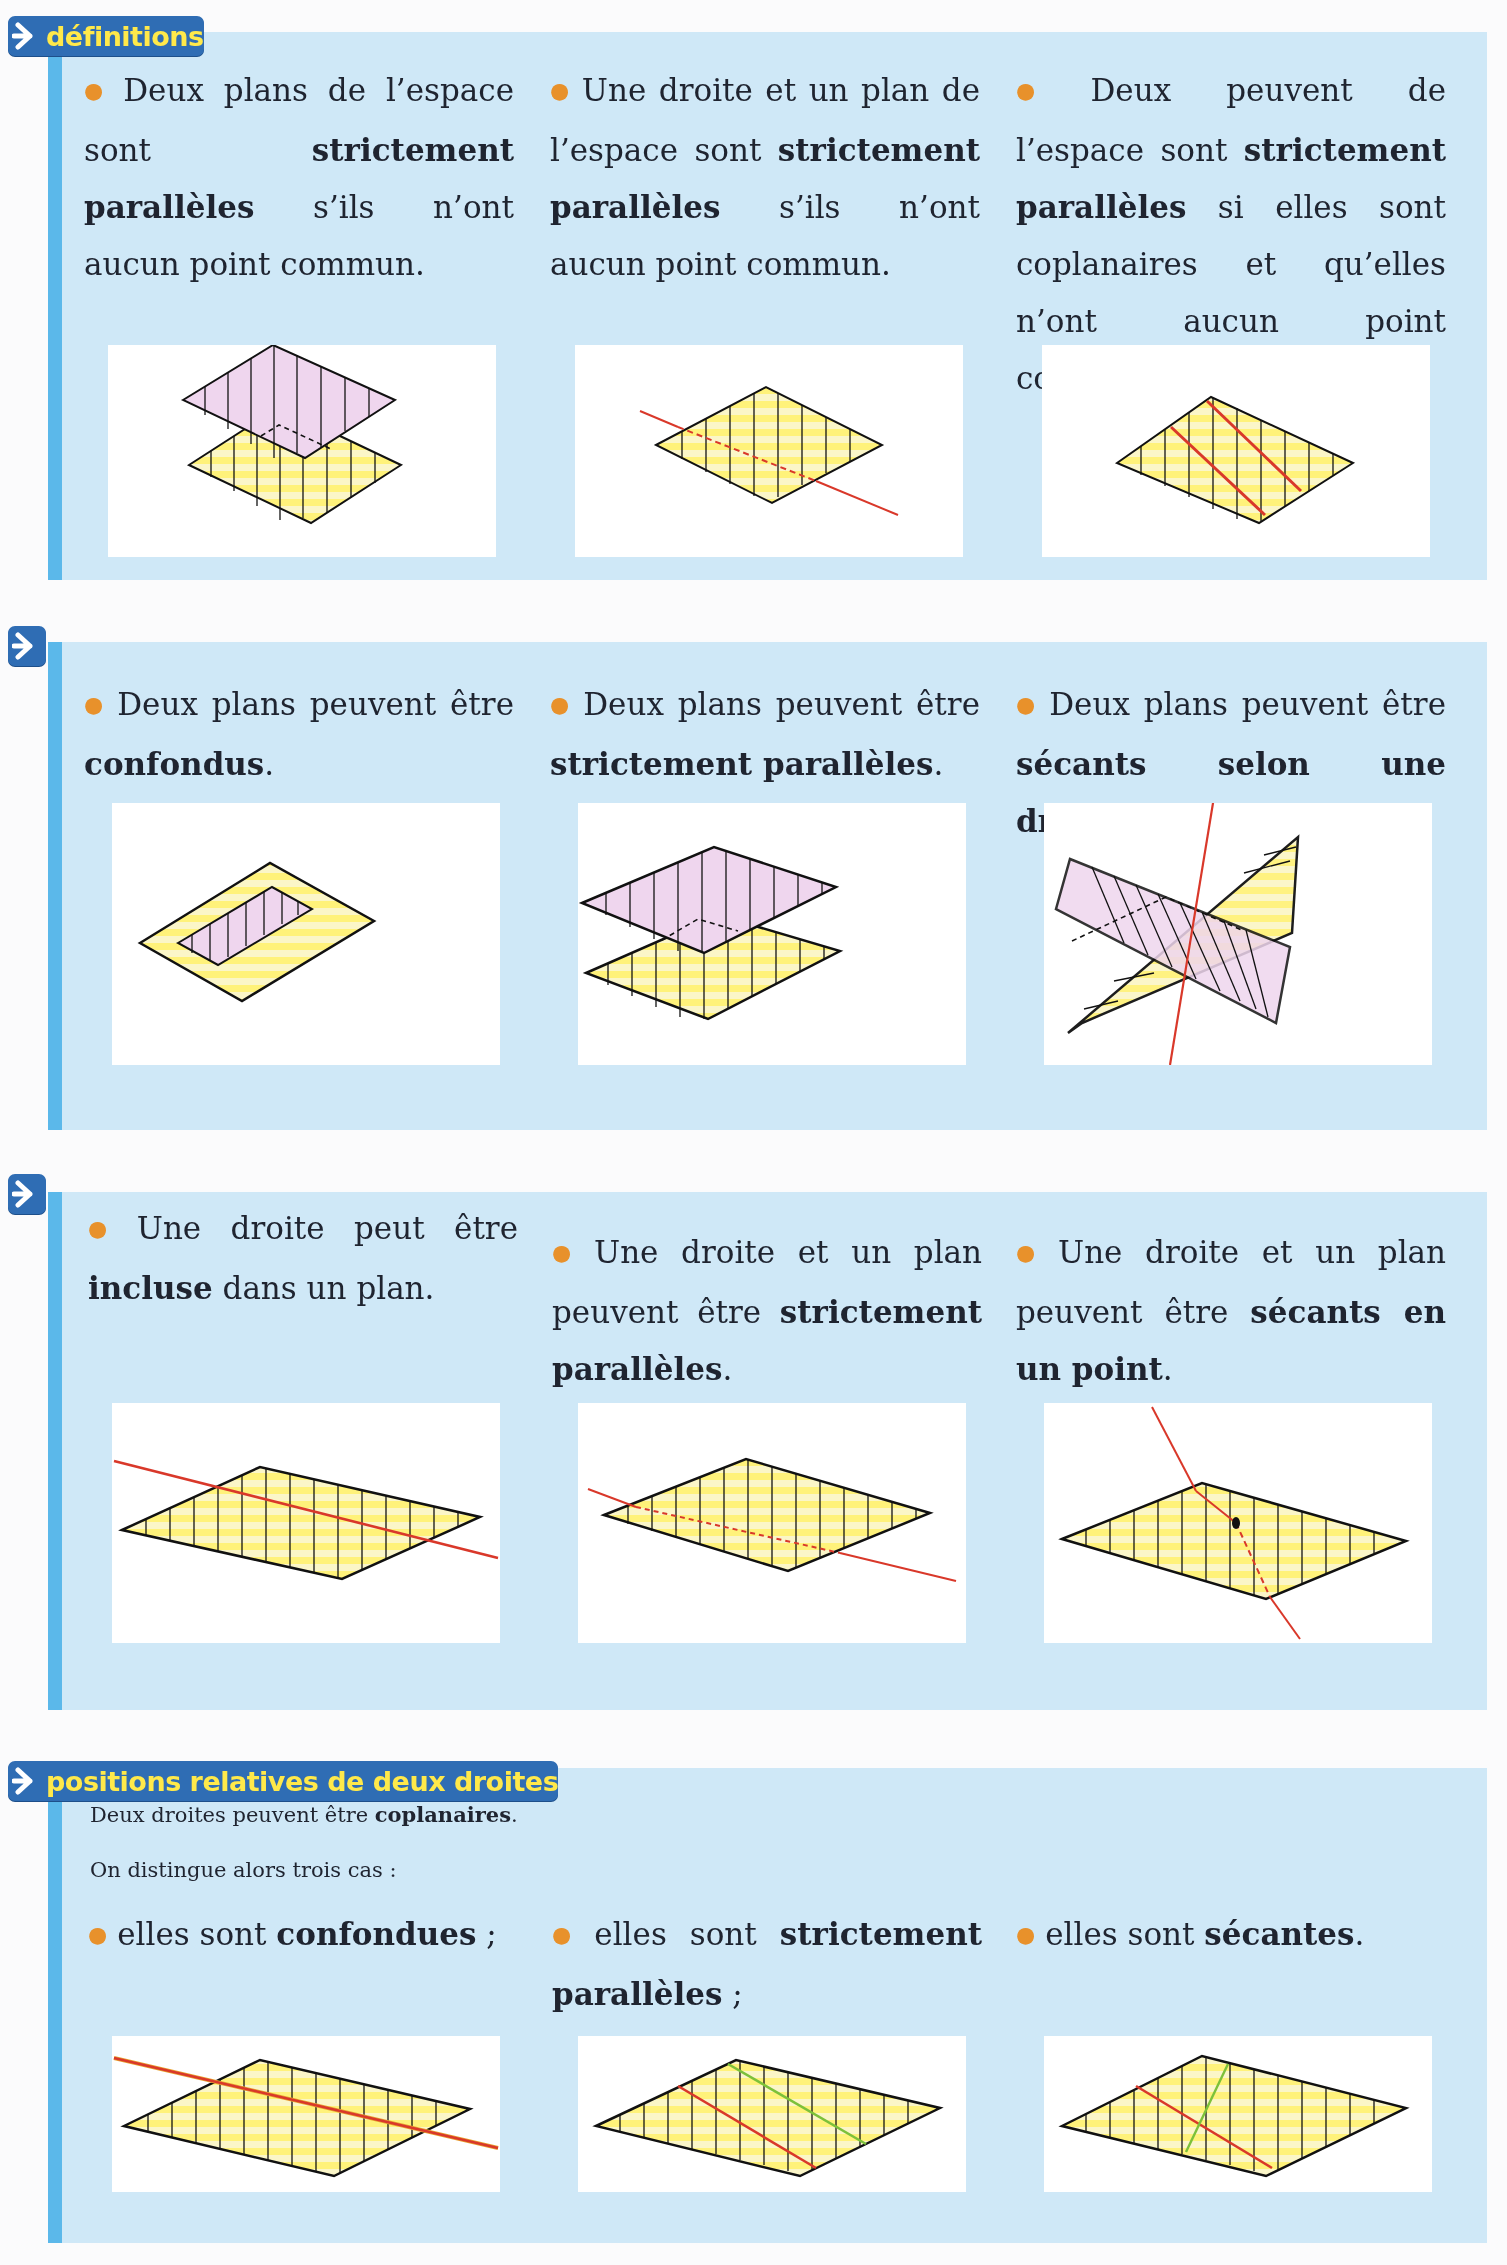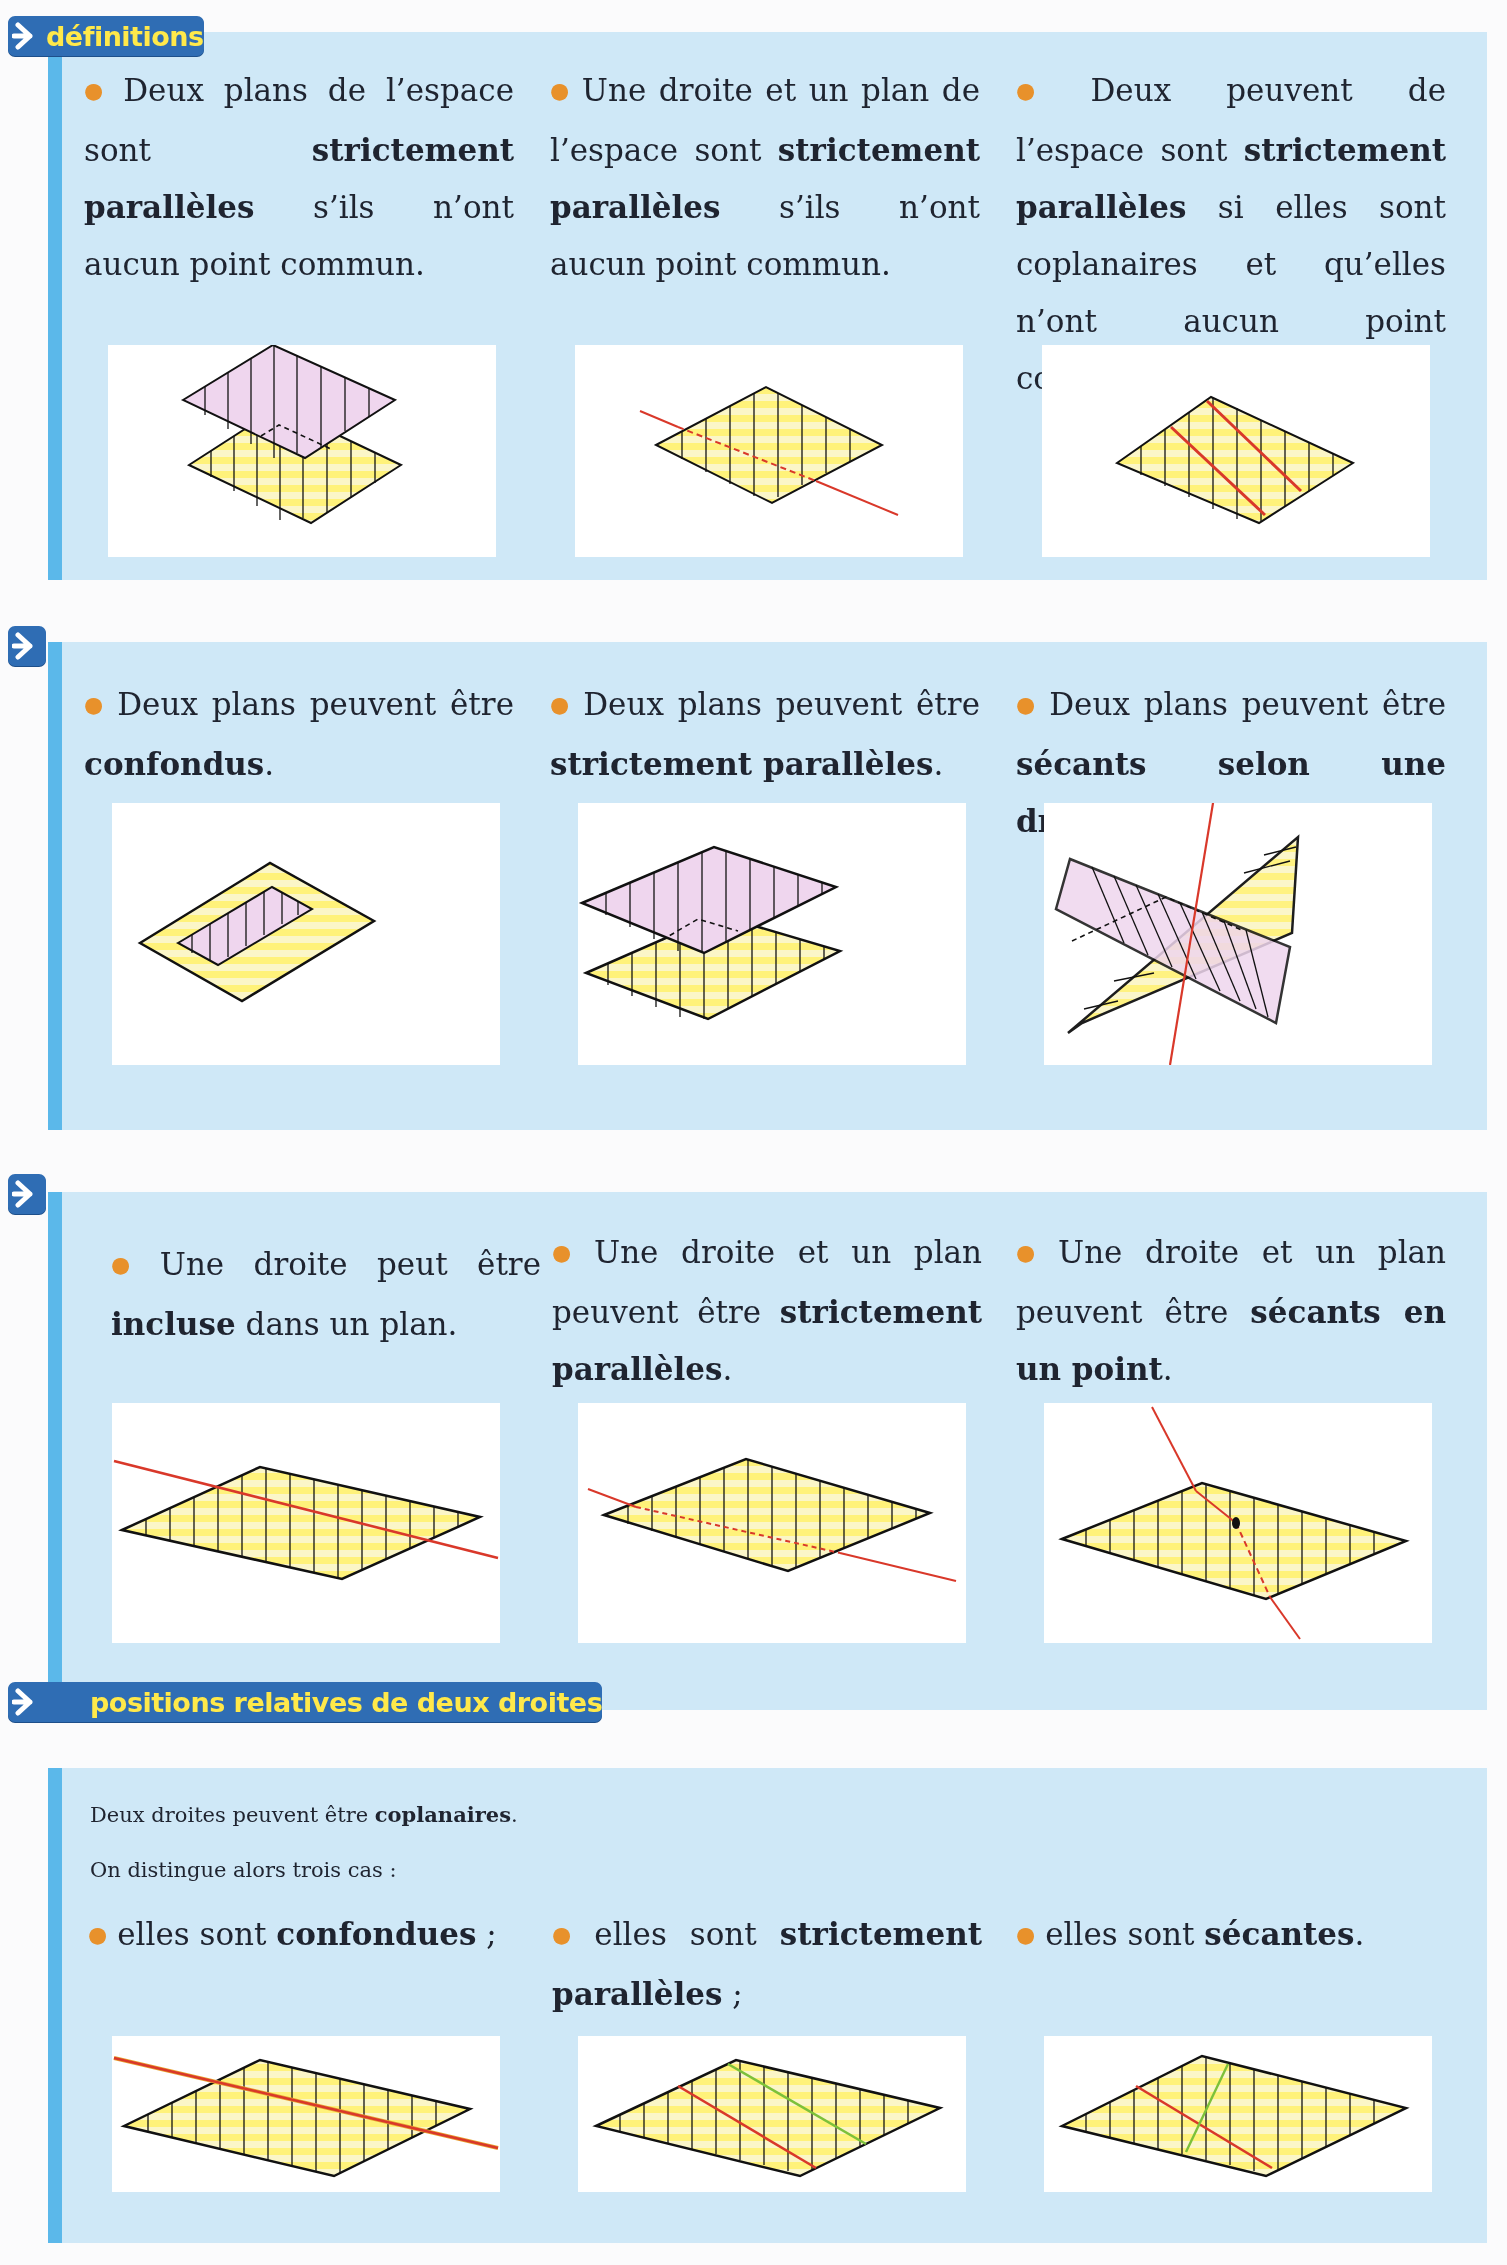--- a/index.html
+++ b/index.html
@@ -219,21 +219,21 @@
 </div>
 
 <div class="section" style="top:0;">
   <div class="panel" style="top:1192px;height:518px;"></div>
   <div class="tab" style="top:1174px;">
     <svg class="arrow" viewBox="0 0 30 30">
         <path d="M6 4 L18 15 L6 26 M2 15 L18 15" stroke="#fff" stroke-width="5" fill="none" stroke-linecap="round" stroke-linejoin="round"></path>
       </svg>
   </div>
 
-  <div class="col" style="left:88px;top:1236px;margin-left:23px;">
+  <div class="col" style="left:88px;top:1200px;">
     <span class="bullet">●</span><span>Une droite peut être </span><b>incluse</b><span> dans un plan.</span>
   </div>
   <div class="col" style="left:552px;top:1224px;">
     <span class="bullet">●</span><span>Une droite et un plan peuvent être </span><b>strictement parallèles</b><span>.</span>
   </div>
   <div class="col" style="left:1016px;top:1224px;">
     <span class="bullet">●</span><span>Une droite et un plan peuvent être </span><b>sécants en un point</b><span>.</span>
   </div>
 
   <div class="fig" style="left:112px;top:1403px;height:240px;">
@@ -303,21 +303,21 @@
       <line x1="152" y1="88" x2="192" y2="120" stroke="#d9382a" stroke-width="2"></line>
       <line x1="192" y1="120" x2="226" y2="194" stroke="#d9382a" stroke-width="2" stroke-dasharray="6,4"></line>
       <line x1="226" y1="194" x2="256" y2="236" stroke="#d9382a" stroke-width="2"></line>
       <ellipse cx="192" cy="120" rx="4" ry="6" fill="#111"></ellipse>
     </svg>
   </div>
 </div>
 
 <div class="section" style="top:0;">
   <div class="panel" style="top:1768px;height:475px;"></div>
-  <div class="tab" style="top:1682px;gap:44px;">
+  <div class="tab" style="top:1761px;">
     <svg class="arrow" viewBox="0 0 30 30">
         <path d="M6 4 L18 15 L6 26 M2 15 L18 15" stroke="#fff" stroke-width="5" fill="none" stroke-linecap="round" stroke-linejoin="round"></path>
       </svg>
     <span class="label">positions relatives de deux droites</span>
   </div>
 
   <div class="line" style="left:90px;top:1802px;">
     <span>Deux droites peuvent être </span><b>coplanaires</b><span>.</span>
   </div>
   <div class="line" style="left:90px;top:1858px;">

